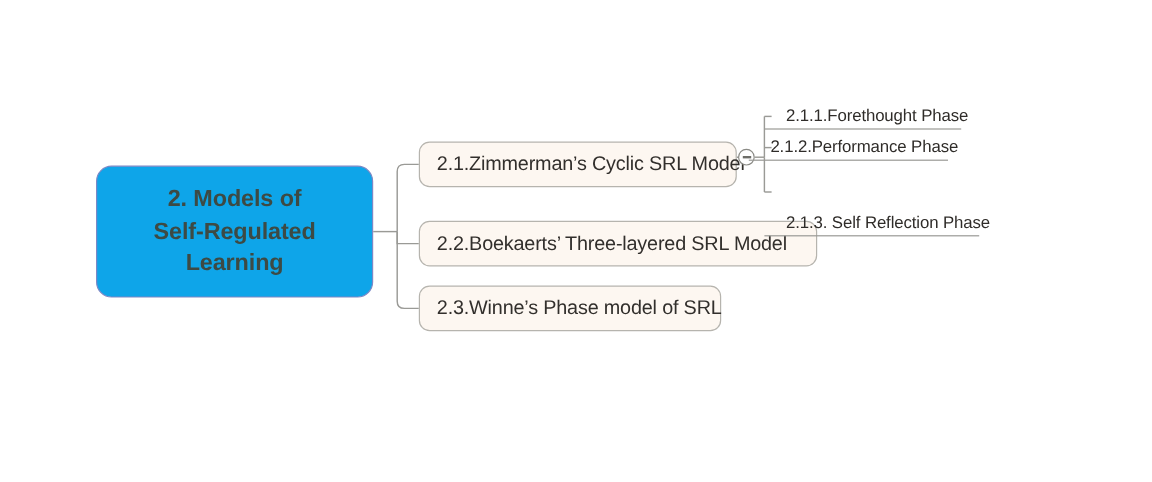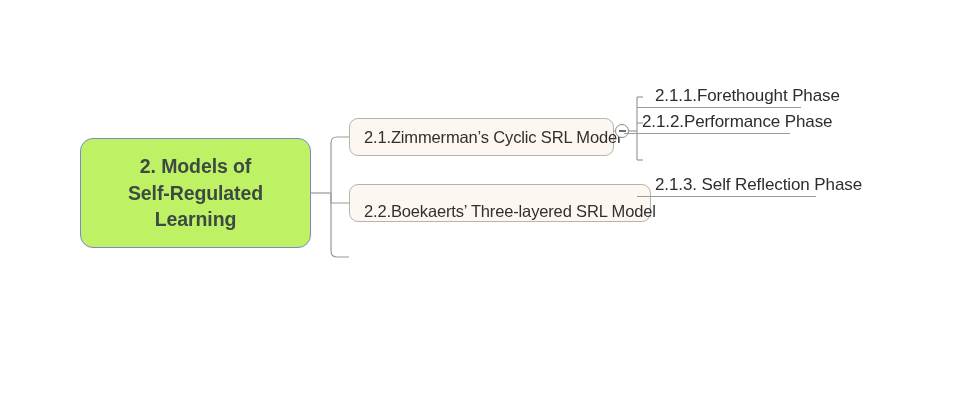--- a/index.html
+++ b/index.html
@@ -33,21 +33,21 @@
   }
 
   
   .root-node {
     position: absolute;
     left: 80px;
     top: 138px;
     width: 231px;
     height: 110px;
     box-sizing: border-box;
-    background: #bef264;
+    background: #0ea5e9;
     border: 1.6px solid #7c88c6;
     border-radius: 13px;
     display: flex;
     align-items: center;
     justify-content: center;
     text-align: center;
     color: #3d4a44;
     font-size: 19.5px;
     font-weight: bold;
     line-height: 1.38;
@@ -66,21 +66,21 @@
     border-radius: 9px;
     display: flex;
     align-items: center;
     color: #322f2c;
     font-size: 16.5px;
     letter-spacing: -0.15px;
     padding: 0 14px;
     white-space: nowrap;
   }
   #child-1 { left: 349px; top: 118px;  width: 265px; height: 38px; }
-  #child-2 { left: 349px; top: 184px;  width: 302px; height: 38px; align-items: flex-end; }
+  #child-2 { left: 349px; top: 184px;  width: 332px; height: 38px; }
   #child-3 { left: 349px; top: 238px;  width: 252px; height: 38px; }
 
   
   .toggle {
     position: absolute;
     left: 615px;
     top: 124px;
     width: 14px;
     height: 14px;
     border: 1px solid #8a8a85;
@@ -96,26 +96,26 @@
     height: 1.2px;
     background: #6e6e69;
   }
 
   
   .leaf-item {
     position: absolute;
     box-sizing: border-box;
     border-bottom: 1.1px solid #9a9a96;
     color: #2f2c29;
-    font-size: 17px;
+    font-size: 14px;
     letter-spacing: -0.1px;
     white-space: nowrap;
     padding: 0 6px 3px 18px;
     display: flex;
-    align-items: flex-start;
+    align-items: flex-end;
   }
   #leaf-1 { left: 637px; top: 86px;  width: 164px; height: 22px; }
   #leaf-2 { left: 624px; top: 112px; width: 166px; height: 22px; }
   #leaf-3 { left: 637px; top: 139px; width: 179px; height: 22px; margin-top: 36px; }
 </style>
 </head>
 <body>
 
 <div id="canvas">
 
@@ -146,20 +146,23 @@
   </div>
 
   <div class="child-node" id="child-1">
     <span>2.1.Zimmerman’s Cyclic SRL Model</span>
   </div>
 
   <div class="child-node" id="child-2">
     <span>2.2.Boekaerts’ Three-layered SRL Model</span>
   </div>
 
+  <div class="child-node" id="child-3">
+    <span>2.3.Winne’s Phase model of SRL</span>
+  </div>
 
   <div class="toggle">
     <span class="bar"></span>
   </div>
 
   <div class="leaf-item" id="leaf-1">
     <span>2.1.1.Forethought Phase</span>
   </div>
 
   <div class="leaf-item" id="leaf-2">

